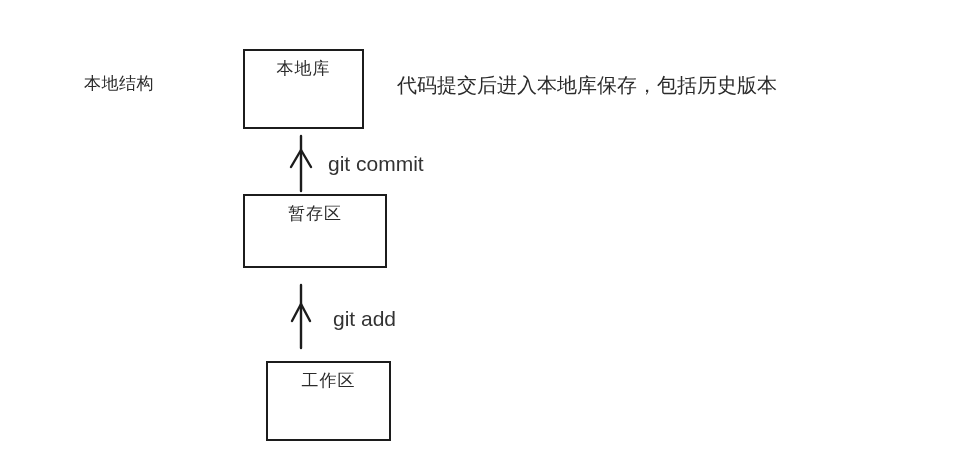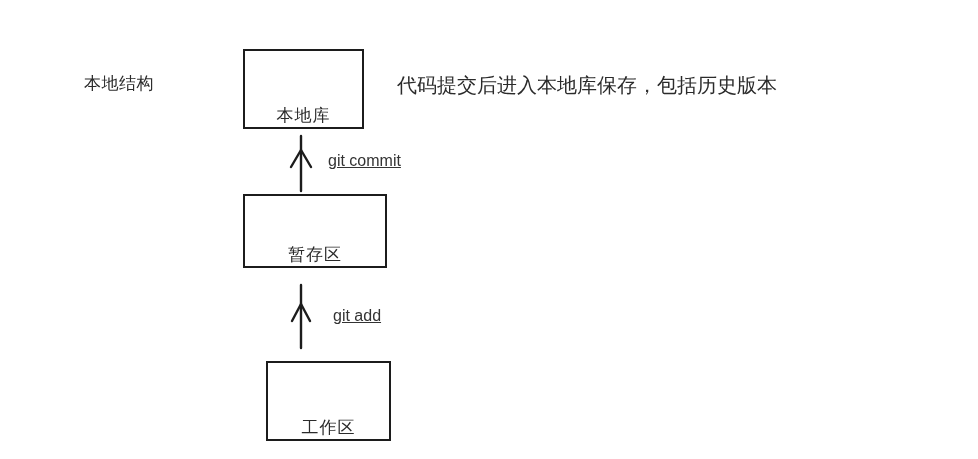--- a/index.html
+++ b/index.html
@@ -23,21 +23,21 @@
     font-size: 17px;
     letter-spacing: 0.5px;
     color: #2b2b2b;
     white-space: nowrap;
   }
   .node-box {
     position: absolute;
     border: 2px solid #1c1c1c;
     background: #ffffff;
     display: flex;
-    align-items: flex-end;
+    align-items: flex-start;
     justify-content: center;
     box-sizing: border-box;
   }
   .node-box .node-label {
     font-size: 17px;
     letter-spacing: 1px;
     color: #2b2b2b;
     margin-top: 6px;
     white-space: nowrap;
   }
@@ -51,24 +51,23 @@
     color: #2b2b2b;
     white-space: nowrap;
     text-align: center;
   }
   #desc-local-repo   { left: 397px; top: 72px;  }
   #desc-staging-area { left: 388px; top: 215px; }
   #desc-working-area { left: 390px; top: 383px; }
 
   .edge-label {
     position: absolute;
-    font-size: 16px;
+    font-size: 21px;
     color: #333333;
     white-space: nowrap;
-    text-decoration: underline;
   }
   #label-git-commit { left: 328px; top: 152px; }
   #label-git-add    { left: 333px; top: 307px; text-align: center; }
 
   .arrows-svg {
     position: absolute;
     left: 0;
     top: 0;
     width: 978px;
     height: 459px;

